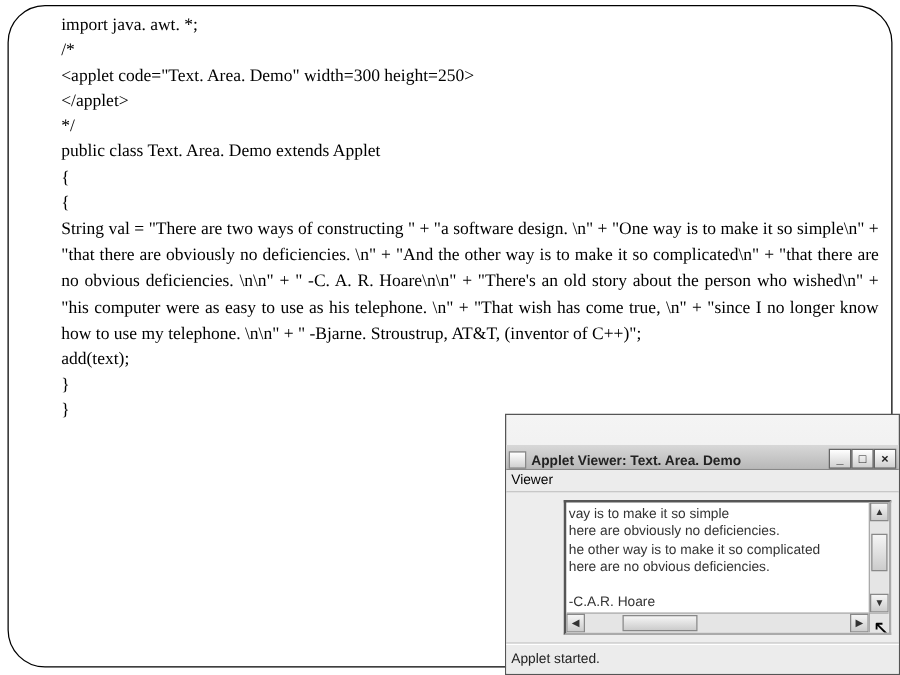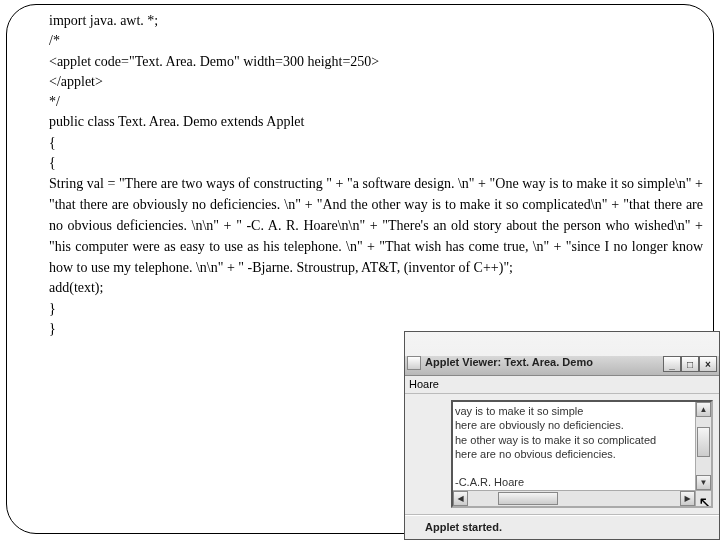--- a/index.html
+++ b/index.html
@@ -37,21 +37,21 @@
     right: 0;
     bottom: 0;
     width: 316px;
     background: linear-gradient(#f4f4f4, #e0e0e0);
     border: 1px solid #555;
   }
   .titlebar {
     height: 20px;
     background: linear-gradient(#d8d8d8, #b8b8b8);
     display: flex;
-    align-items: flex-start;
+    align-items: flex-end;
     padding: 0 2px;
     font-family: Tahoma, Arial, sans-serif;
     font-size: 11px;
     color: #222;
     border-bottom: 1px solid #888;
     margin-top: 24px;
   }
   .titlebar-icon {
     width: 14px;
     height: 14px;
@@ -149,23 +149,23 @@
     right: -2px;
     bottom: -8px;
     font-size: 18px;
     color: #000;
   }
   .statusbar {
     height: 24px;
     background: #ececec;
     font-family: Tahoma, Arial, sans-serif;
     font-size: 11px;
-    font-weight: bold;
+    font-weight: normal;
     color: #222;
-    padding: 5px 4px 0 20px;
+    padding: 5px 4px 0 4px;
     border-top: 1px solid #fff;
   }
 </style>
 </head>
 <body>
 
 <div class="slide">
   <div class="code-line">import java. awt. *;</div>
   <div class="code-line">/*</div>
   <div class="code-line">&lt;applet code="Text. Area. Demo" width=300 height=250&gt;</div>
@@ -185,21 +185,21 @@
   <div class="titlebar">
     <div class="titlebar-icon"></div>
     <div class="titlebar-title">Applet Viewer: Text. Area. Demo</div>
     <div class="win-btns">
       <div class="win-btn">_</div>
       <div class="win-btn">□</div>
       <div class="win-btn">×</div>
     </div>
   </div>
   <div class="menubar">
-    <span>Hoare</span>
+    <span>Viewer</span>
   </div>
   <div class="applet-body">
     <div class="textarea-box">
       <div class="textarea-content">vay is to make it so simple
 here are obviously no deficiencies.
 he other way is to make it so complicated
 here are no obvious deficiencies.
 
 -C.A.R. Hoare
 

